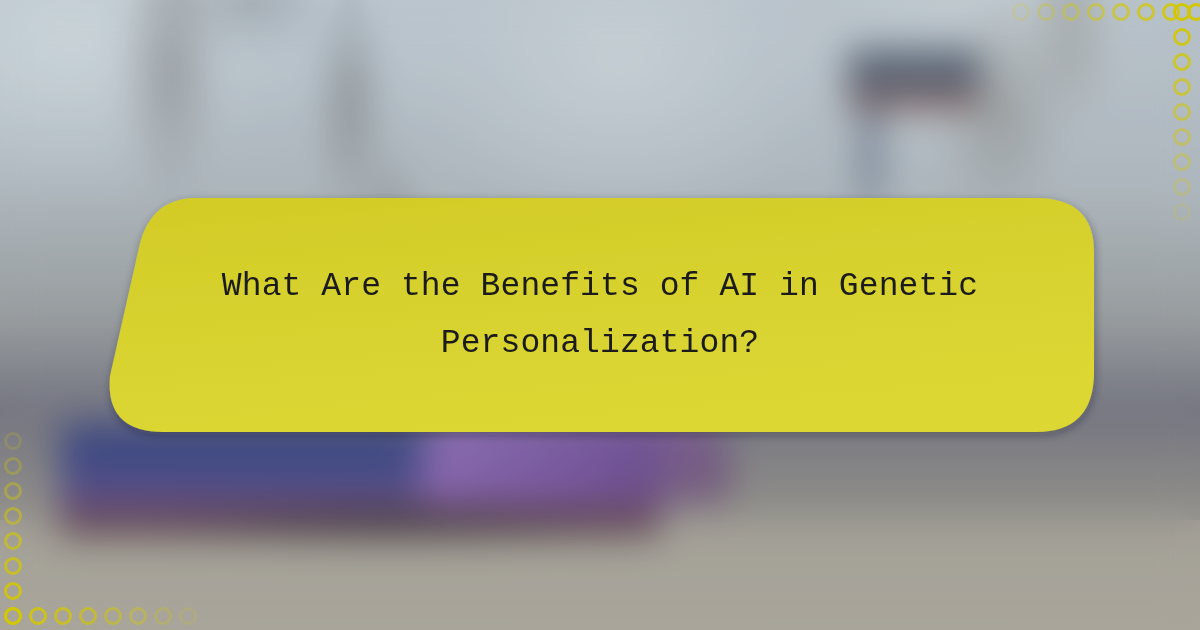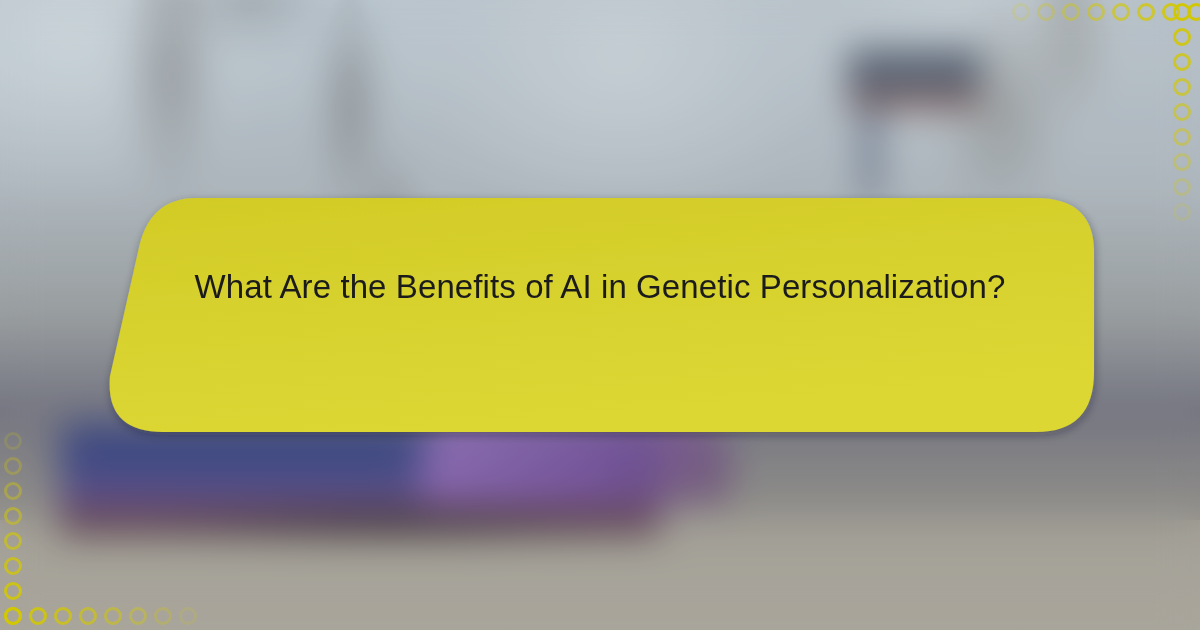--- a/index.html
+++ b/index.html
@@ -132,21 +132,21 @@
     position: absolute;
     left: 150px;
     top: 258px;
     width: 900px;
     text-align: center;
     color: #1b1b1b;
     font-size: 33px;
     line-height: 57px;
     font-weight: 400;
     letter-spacing: 0.1px;
-    font-family: Liberation Sans, sans-serif;
+    font-family: Liberation Mono, monospace;
   }
 </style>
 </head>
 <body>
 
 <div id="stage">
 
   <div class="bg-layer bg-base"></div>
   <div class="bg-layer bg-sky-blotch-a"></div>
   <div class="bg-layer bg-branch"></div>

